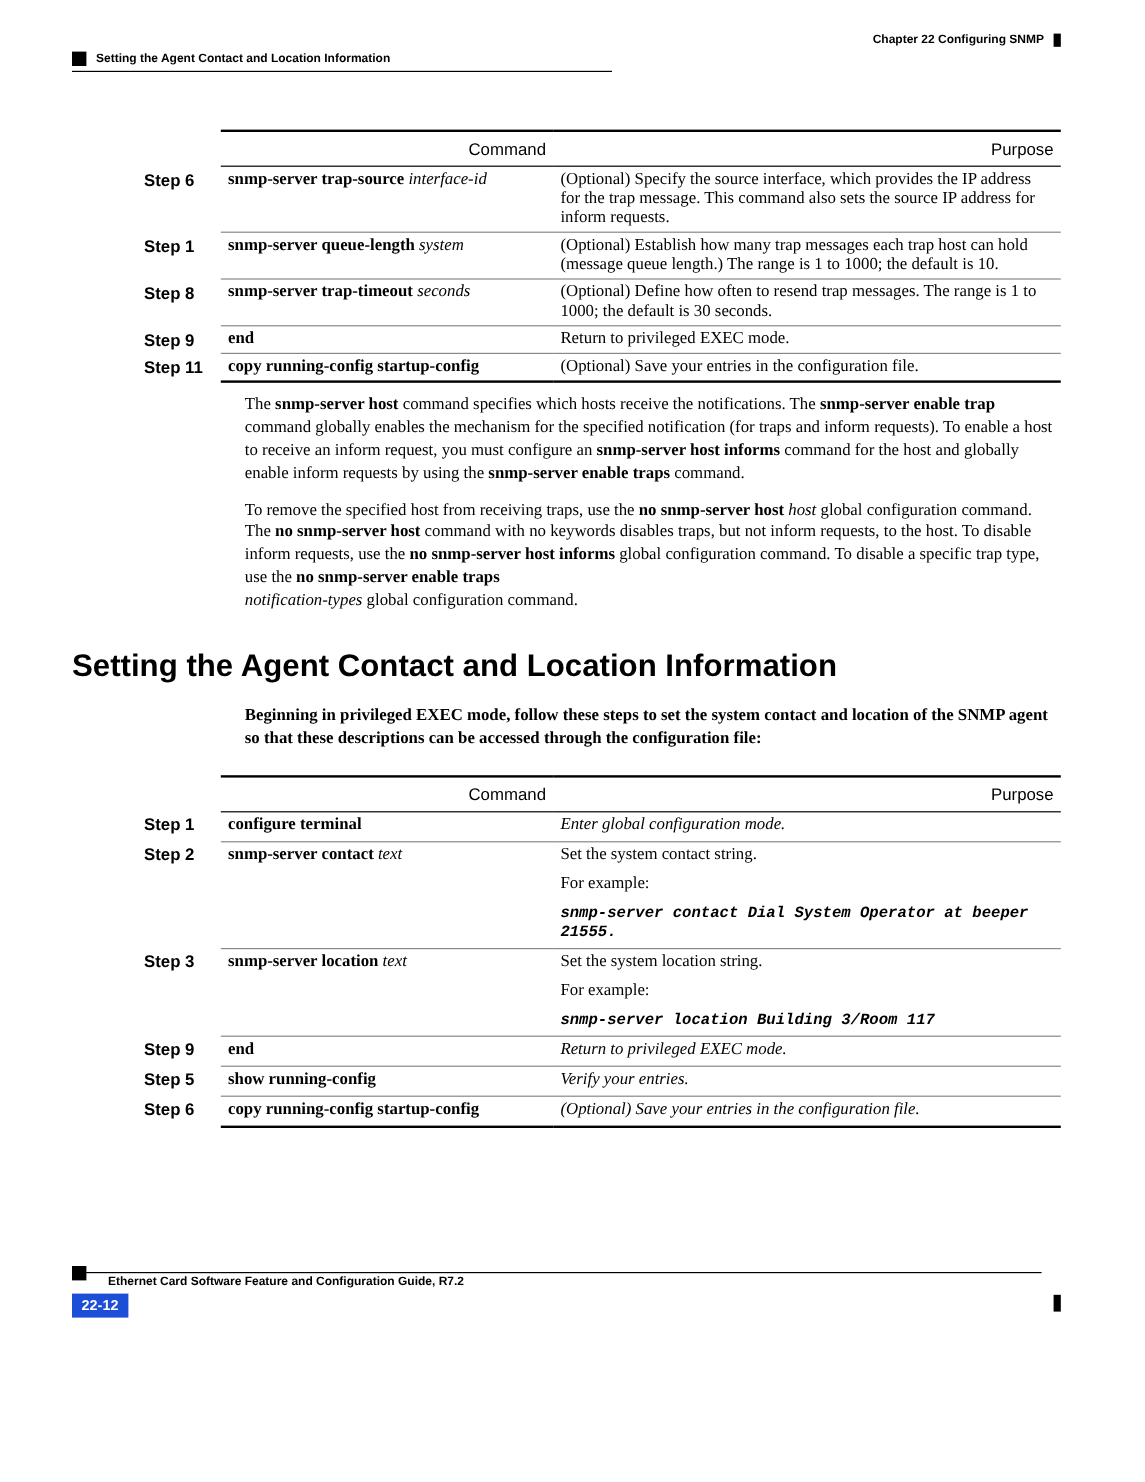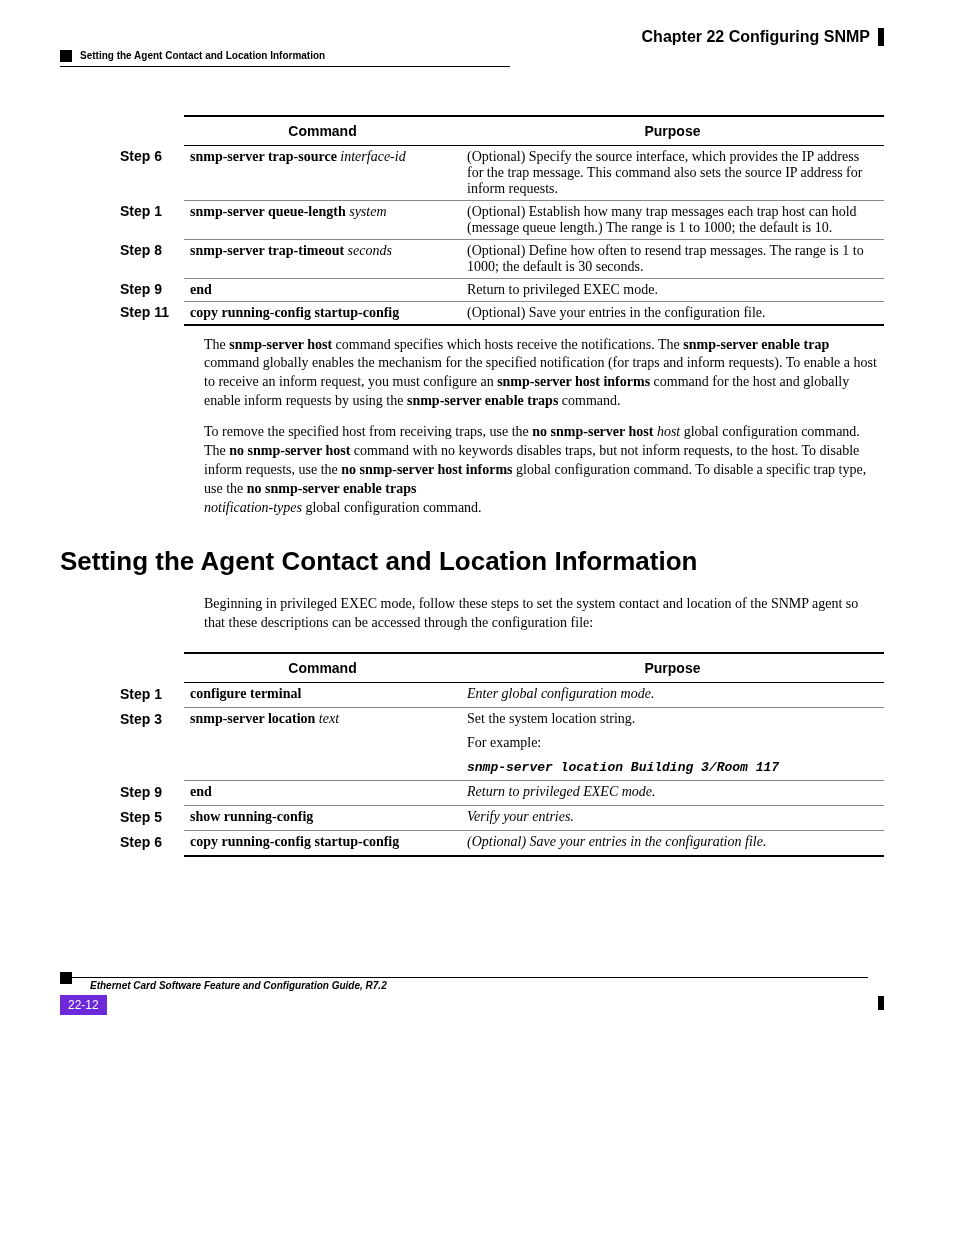--- a/index.html
+++ b/index.html
@@ -13,21 +13,21 @@
   }
   .page {
     padding: 28px 70px 40px 60px;
     box-sizing: border-box;
   }
   .running-header {
     display: flex;
     justify-content: flex-end;
     font-family: Arial, Helvetica, sans-serif;
     font-weight: bold;
-    font-size: 16px;
+    font-size: 10px;
     padding-right: 8px;
     border-right: 6px solid #000;
     line-height: 1.1;
   }
   .sub-header {
     display: flex;
     align-items: center;
     margin-top: 4px;
     gap: 8px;
   }
@@ -47,22 +47,22 @@
   .table-wrap {
     margin-left: 54px;
   }
   table.cmd {
     width: 100%;
     border-collapse: collapse;
     font-size: 14px;
   }
   table.cmd thead th {
     font-family: Arial, Helvetica, sans-serif;
-    font-weight: bold;
-    text-align: center;
+    font-weight: normal;
+    text-align: right;
     padding: 6px 6px;
     border-top: 2px solid #000;
     border-bottom: 1px solid #000;
   }
   table.cmd td {
     padding: 3px 6px;
     border-top: 1px solid #888;
     vertical-align: top;
   }
   table.cmd tbody tr:last-child td {
@@ -108,31 +108,30 @@
     flex: 1;
     border-top: 1px solid #000;
     position: relative;
     padding-top: 2px;
   }
   .footer .ftxt {
     font-family: Arial, Helvetica, sans-serif;
     font-weight: bold;
     font-size: 10px;
     margin-left: 30px;
-    font-style: italic;
   }
   .footer .blk {
     width: 12px; height: 12px; background:#000;
     position: absolute; left: 0; top: -6px;
   }
   .page-chip {
-    background: #6d28d9;
+    background: #1d4ed8;
     color: #fff;
     font-family: Arial, Helvetica, sans-serif;
-    font-weight: normal;
+    font-weight: bold;
     font-size: 12px;
     padding: 3px 8px;
   }
   .tall-cell p { margin: 0 0 8px 0; }
   .tall-cell p:last-child { margin-bottom: 2px; font-style: italic; }
   .header-flex{ display:flex; justify-content:flex-end;}
 </style>
 </head>
 <body>
 
@@ -190,39 +189,48 @@
     <p>
       <span>The </span><span class="bold">snmp-server host</span><span> command specifies which hosts receive the notifications. The </span><span class="bold">snmp-server enable trap</span><span> command globally enables the mechanism for the specified notification (for traps and inform requests). To enable a host to receive an inform request, you must configure an </span><span class="bold">snmp-server host informs</span><span> command for the host and globally enable inform requests by using the </span><span class="bold">snmp-server enable traps</span><span> command.</span>
     </p>
     <p>
       <span>To remove the specified host from receiving traps, use the </span><span class="bold">no snmp-server host</span><span class="ital"> host</span><span> global configuration command. The </span><span class="bold">no snmp-server host</span><span> command with no keywords disables traps, but not inform requests, to the host. To disable inform requests, use the </span><span class="bold">no snmp-server host informs</span><span> global configuration command. To disable a specific trap type, use the </span><span class="bold">no snmp-server enable traps</span><br><span class="ital"> notification-types</span><span> global configuration command.</span>
     </p>
   </div>
 
   <h2 class="section">Setting the Agent Contact and Location Information</h2>
 
-  <div class="body-text" style="margin-top:0;">
+  <div class="body-text" style="margin-top:0;font-weight:bold;">
     <p>Beginning in privileged EXEC mode, follow these steps to set the system contact and location of the SNMP agent so that these descriptions can be accessed through the configuration file:</p>
   </div>
 
   <div class="table-wrap" style="margin-top:20px;">
     <table class="cmd">
       <thead>
         <tr>
           <th class="step-head"></th>
           <th>Command</th>
           <th>Purpose</th>
         </tr>
       </thead>
       <tbody id="t2body">
           <tr>
             <td class="step-cell">Step 1</td>
             <td class="cmd-cell"><span class="bold">configure terminal</span><span class="ital"></span></td>
             <td class="purpose-cell tall-cell">
               <p>Enter global configuration mode.</p>
+            </td>
+          </tr>
+          <tr>
+            <td class="step-cell">Step 2</td>
+            <td class="cmd-cell"><span class="bold">snmp-server contact</span><span class="ital"> text</span></td>
+            <td class="purpose-cell tall-cell">
+              <p>Set the system contact string.</p>
+              <p>For example:</p>
+              <p><span class="mono bold">snmp-server contact Dial System Operator at beeper 21555.</span></p>
             </td>
           </tr>
           <tr>
             <td class="step-cell">Step 3</td>
             <td class="cmd-cell"><span class="bold">snmp-server location</span><span class="ital"> text</span></td>
             <td class="purpose-cell tall-cell">
               <p>Set the system location string.</p>
               <p>For example:</p>
               <p><span class="mono bold">snmp-server location Building 3/Room 117</span></p>
             </td>

